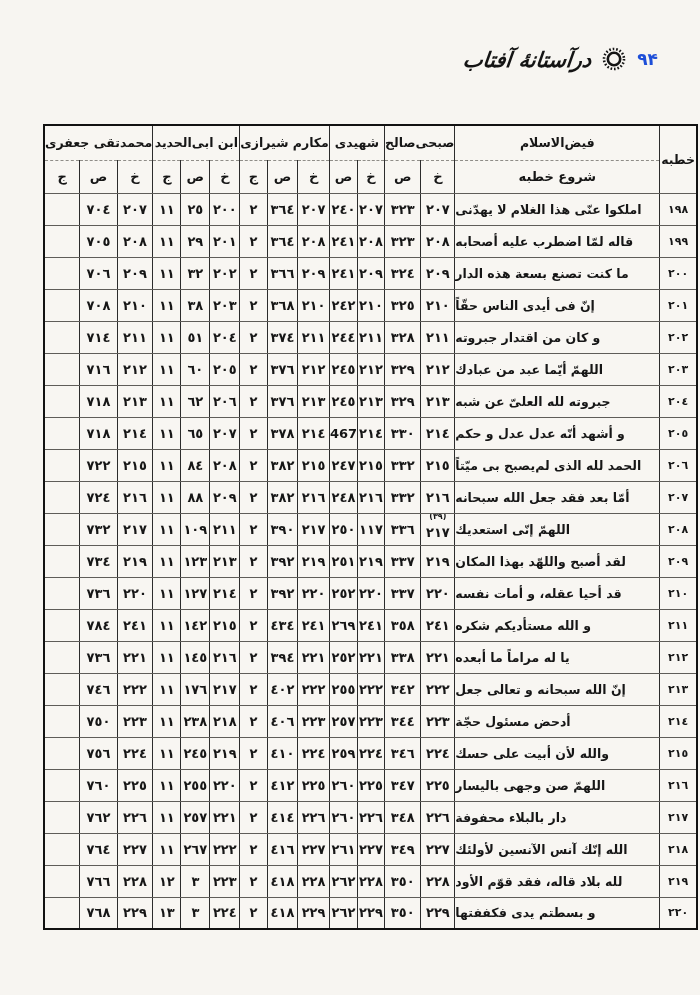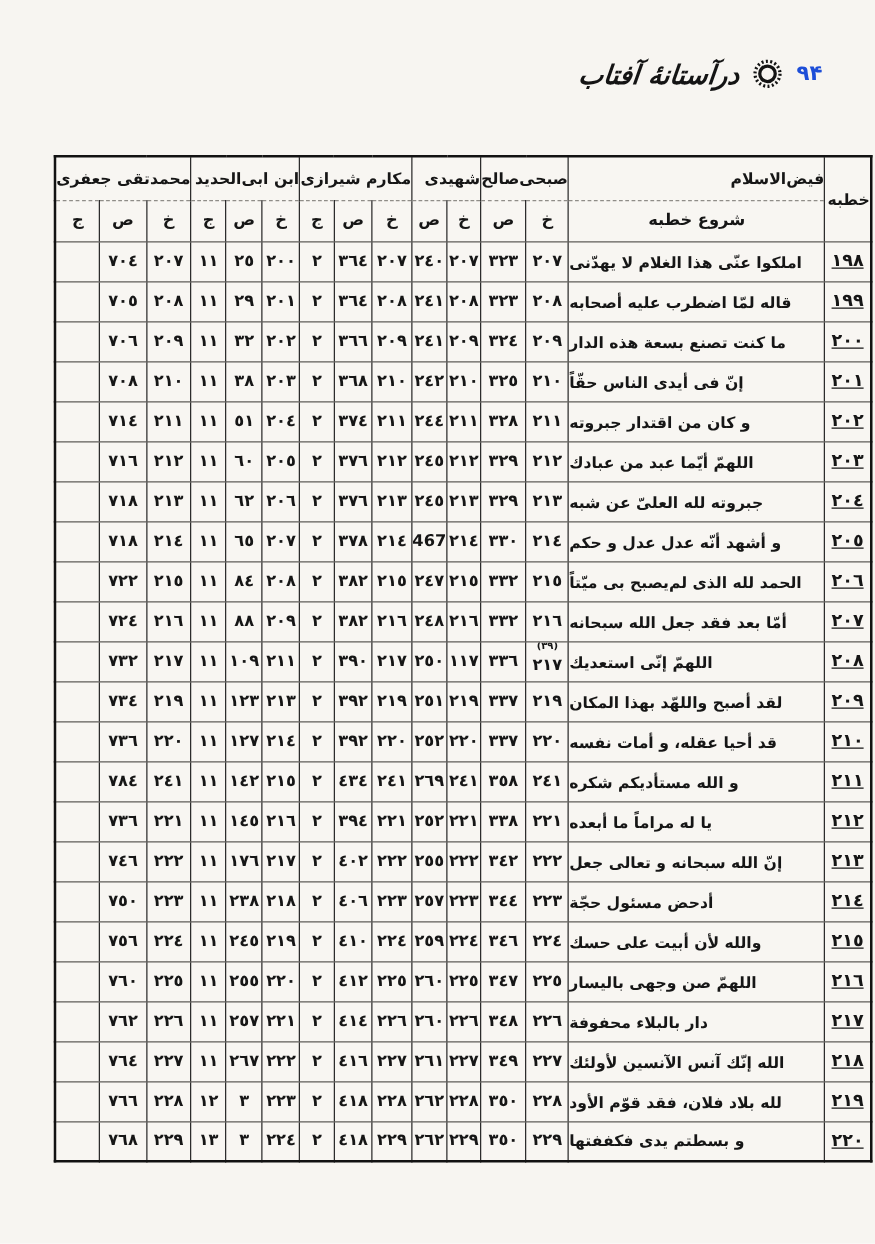--- a/index.html
+++ b/index.html
@@ -50,28 +50,28 @@
   }
   th, td {
     border-left:1px solid #2c2c2c;
     border-right:1px solid #2c2c2c;
     border-top:1px solid #5f5d59;
     border-bottom:1px solid #5f5d59;
     text-align:center; vertical-align:middle;
     overflow:hidden; white-space:nowrap;
     color:#161616;
   }
-  thead tr.h1 th { height:35px; font-size:12.5px; font-weight:bold;text-align:right; }
+  thead tr.h1 th { height:35px; font-size:12.5px; font-weight:bold; }
   thead tr.h1 th.grp, thead tr.h1 th.feyz { border-bottom:1px dashed #8f8d88; }
   thead tr.h2 th { height:33px; font-size:13px; font-weight:bold; border-top:none; }
   tbody td { height:32px; font-size:13px; font-weight:bold; }
   td.start-cell {
     text-align:left; padding-right:8px; font-size:12.5px; font-weight:bold;
   }
-  td.khutbah-cell { font-size:14px; font-weight:bold;text-decoration:underline; }
+  td.khutbah-cell { font-size:11px; font-weight:bold; }
   td.num-cell { position:relative; }
   .cellnote {
     position:absolute; top:-1px; left:0; right:0;
     font-size:8px; font-weight:bold; line-height:8px; 
   }
   .noted-num { display:inline-block; padding-top:7px; }
 </style>
 </head>
 <body>
 
@@ -486,21 +486,21 @@
             <td class="num-cell">٢</td>
             <td class="num-cell">٢٢٢</td>
             <td class="num-cell">٢٦٧</td>
             <td class="num-cell">١١</td>
             <td class="num-cell">٢٢٧</td>
             <td class="num-cell">٧٦٤</td>
             <td class="num-cell"></td>
           </tr>
           <tr>
             <td class="khutbah-cell">٢١٩</td>
-            <td class="start-cell">لله بلاد فلان، فقد قوّم الأود</td>
+            <td class="start-cell">لله بلاد قاله، فقد قوّم الأود</td>
             <td class="num-cell">٢٢٨</td>
             <td class="num-cell">٣٥٠</td>
             <td class="num-cell">٢٢٨</td>
             <td class="num-cell">٢٦٢</td>
             <td class="num-cell">٢٢٨</td>
             <td class="num-cell">٤١٨</td>
             <td class="num-cell">٢</td>
             <td class="num-cell">٢٢٣</td>
             <td class="num-cell">٣</td>
             <td class="num-cell">١٢</td>

